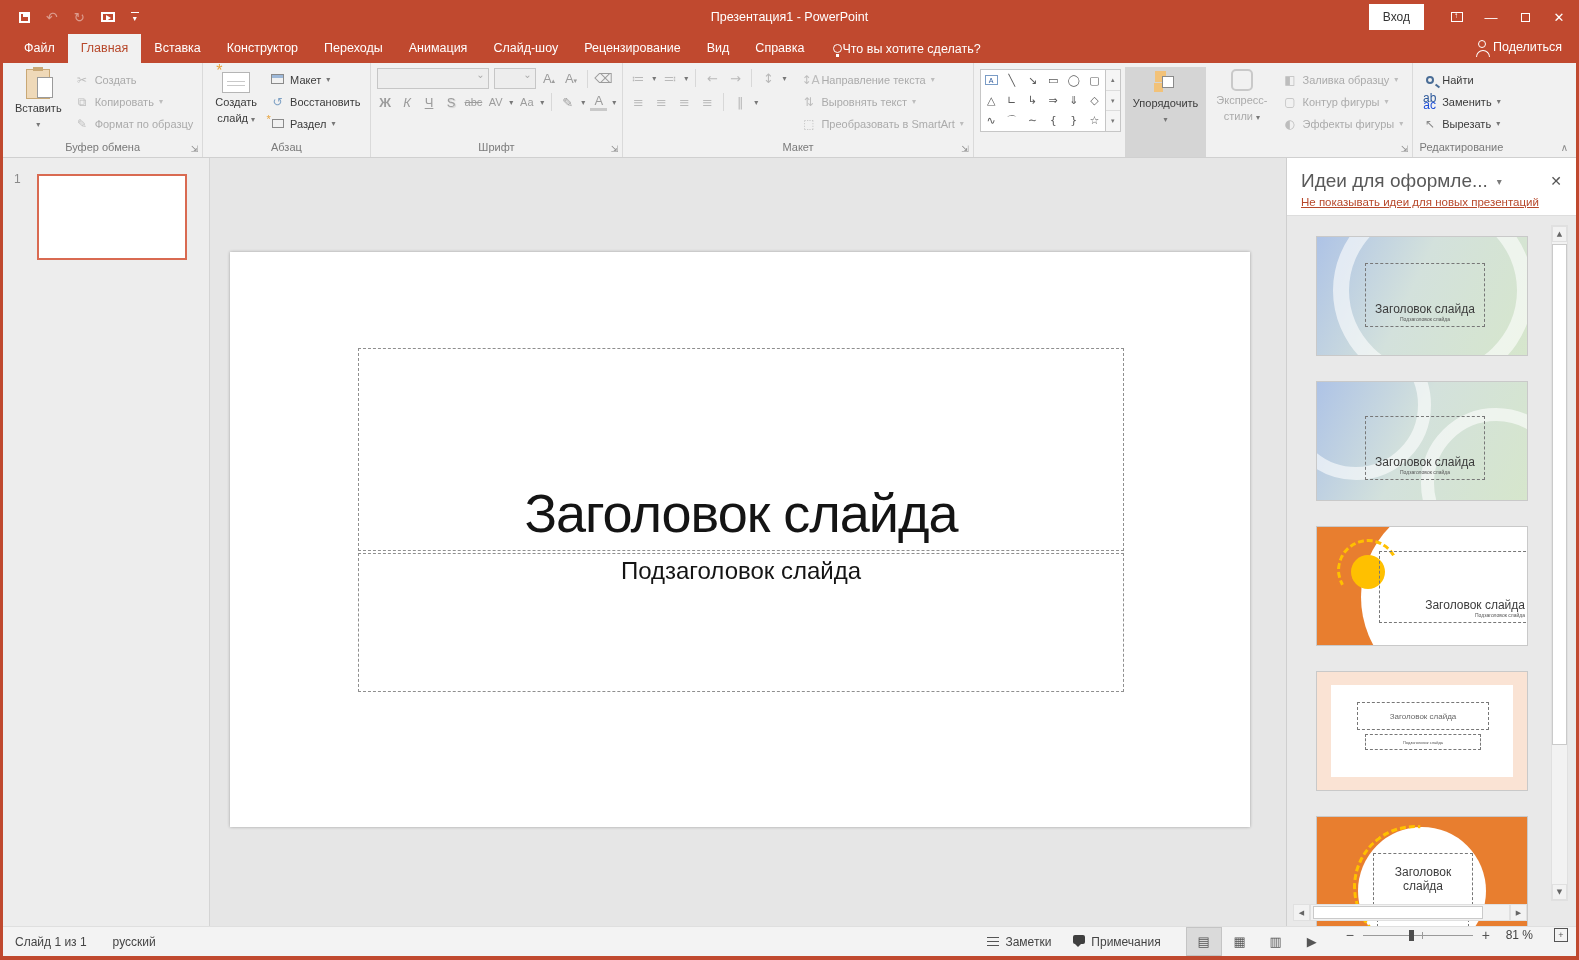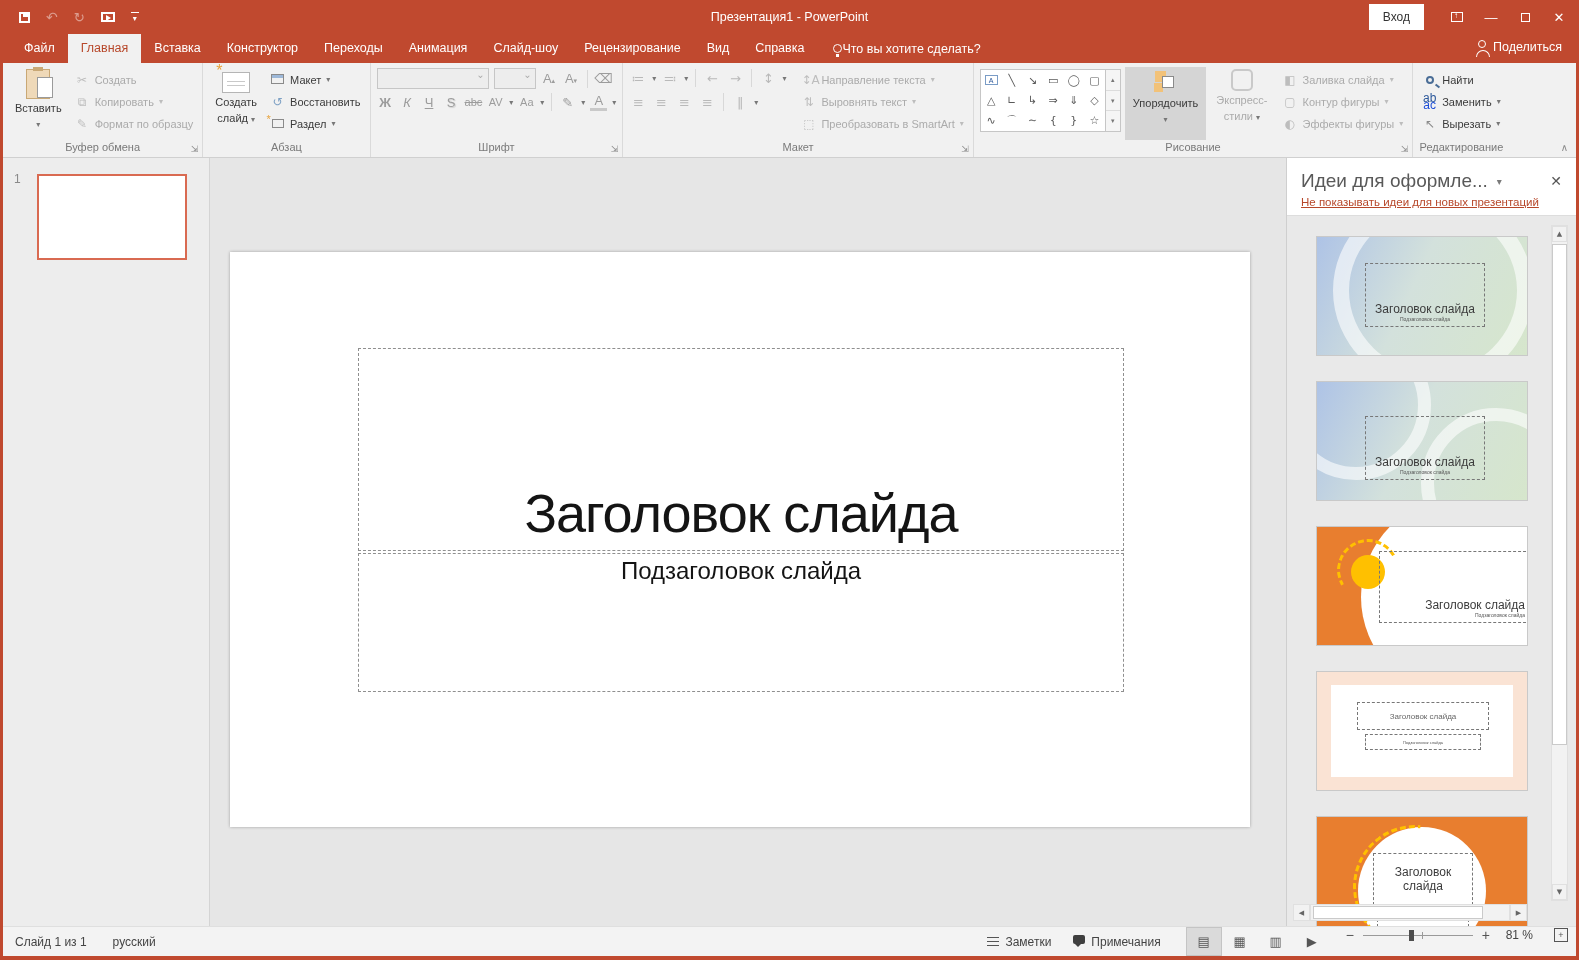--- a/index.html
+++ b/index.html
@@ -384,36 +384,35 @@
           <span class="caret ico">▾</span>
         </div>
         <div class="bigbtn" style="color:var(--dis)">
           <span class="qsicon"></span>
           <span>Экспресс-</span>
           <span><span>стили</span> <span class="caret ico">▾</span></span>
         </div>
         <div class="smcol" style="margin-left:2px">
           <div class="smbtn off">
             <span class="ic ico">◧</span>
-            <span>Заливка слайда</span>
+            <span>Заливка образцу</span>
             <span class="caret ico">▾</span>
           </div>
           <div class="smbtn off">
             <span class="ic ico">▢</span>
             <span>Контур фигуры</span>
             <span class="caret ico">▾</span>
           </div>
           <div class="smbtn off">
             <span class="ic ico">◐</span>
             <span>Эффекты фигуры</span>
             <span class="caret ico">▾</span>
           </div>
         </div>
       </div>
-      <div class="rlabel">Рисование</div>
       <span class="launcher ico">⇲</span>
     </div>
 
     <div class="rgroup" style="border-right:none">
       <div class="rbody">
         <div class="smcol">
           <div class="smbtn">
             <span class="ic"><span class="mag"></span></span>
             <span>Найти</span>
           </div>

